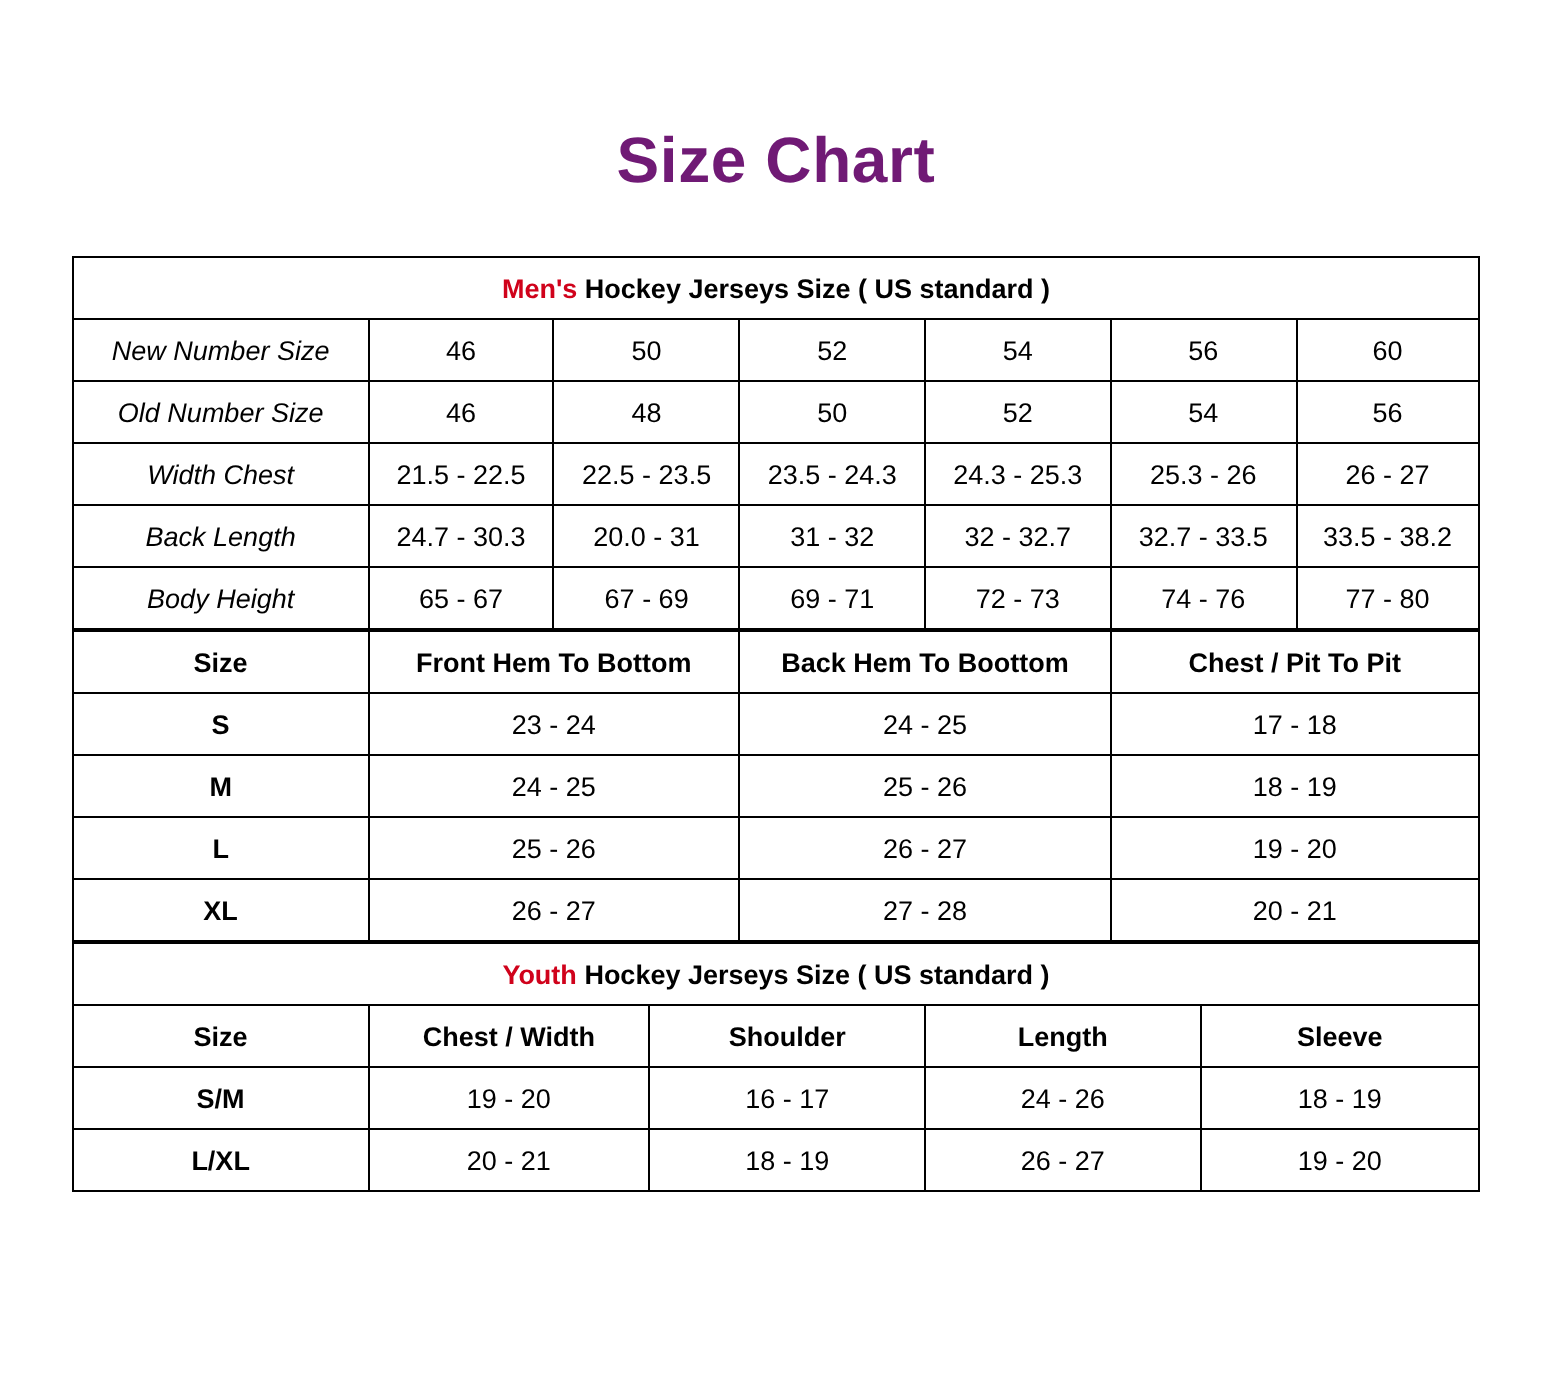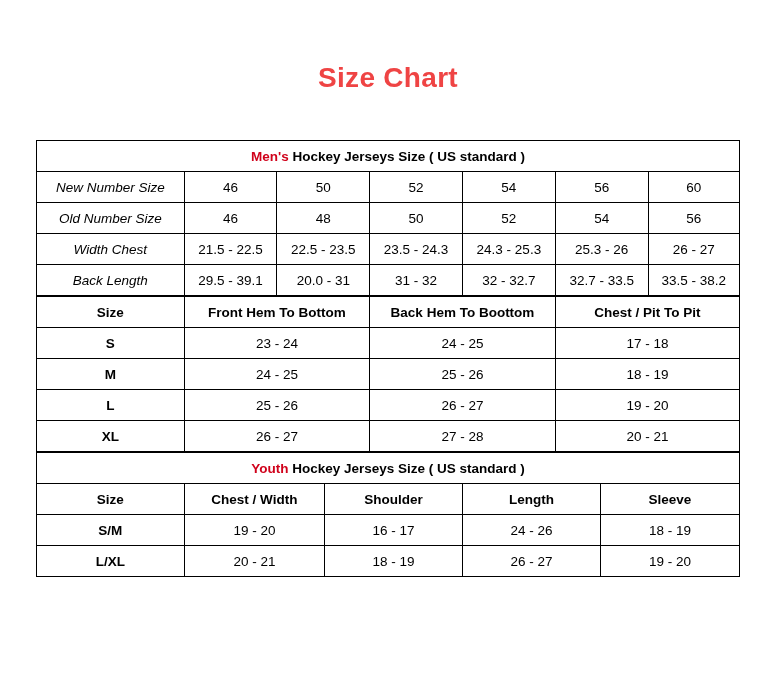--- a/index.html
+++ b/index.html
@@ -10,31 +10,31 @@
   body {
     width: 776px;
     height: 692px;
     font-family: "Liberation Sans", sans-serif;
     color: #000000;
     position: relative;
     overflow: hidden;
   }
   .page-title {
     text-align: center;
-    color: #ef4444;
-    font-size: 28px;
+    color: #701a75;
+    font-size: 32px;
     font-weight: bold;
     margin-top: 62px;
     margin-bottom: 0;
     letter-spacing: 0.3px;
   }
   .chart-wrap {
     position: absolute;
     left: 36px;
-    top: 140px;
+    top: 128px;
     width: 704px;
   }
   table.size-table {
     border-collapse: collapse;
     width: 100%;
     table-layout: fixed;
   }
   table.size-table td {
     border: 1px solid #000000;
     text-align: center;
@@ -109,26 +109,35 @@
         <td class="row-head">Width Chest</td>
         <td>21.5 - 22.5</td>
         <td>22.5 - 23.5</td>
         <td>23.5 - 24.3</td>
         <td>24.3 - 25.3</td>
         <td>25.3 - 26</td>
         <td>26 - 27</td>
       </tr>
       <tr>
         <td class="row-head">Back Length</td>
-        <td>29.5 - 39.1</td>
+        <td>24.7 - 30.3</td>
         <td>20.0 - 31</td>
         <td>31 - 32</td>
         <td>32 - 32.7</td>
         <td>32.7 - 33.5</td>
         <td>33.5 - 38.2</td>
+      </tr>
+      <tr>
+        <td class="row-head">Body Height</td>
+        <td>65 - 67</td>
+        <td>67 - 69</td>
+        <td>69 - 71</td>
+        <td>72 - 73</td>
+        <td>74 - 76</td>
+        <td>77 - 80</td>
       </tr>
     </tbody>
   </table>
 
   <table class="size-table">
     <colgroup>
       <col style="width:21.0%">
       <col style="width:26.4%">
       <col style="width:26.4%">
       <col style="width:26.2%">

